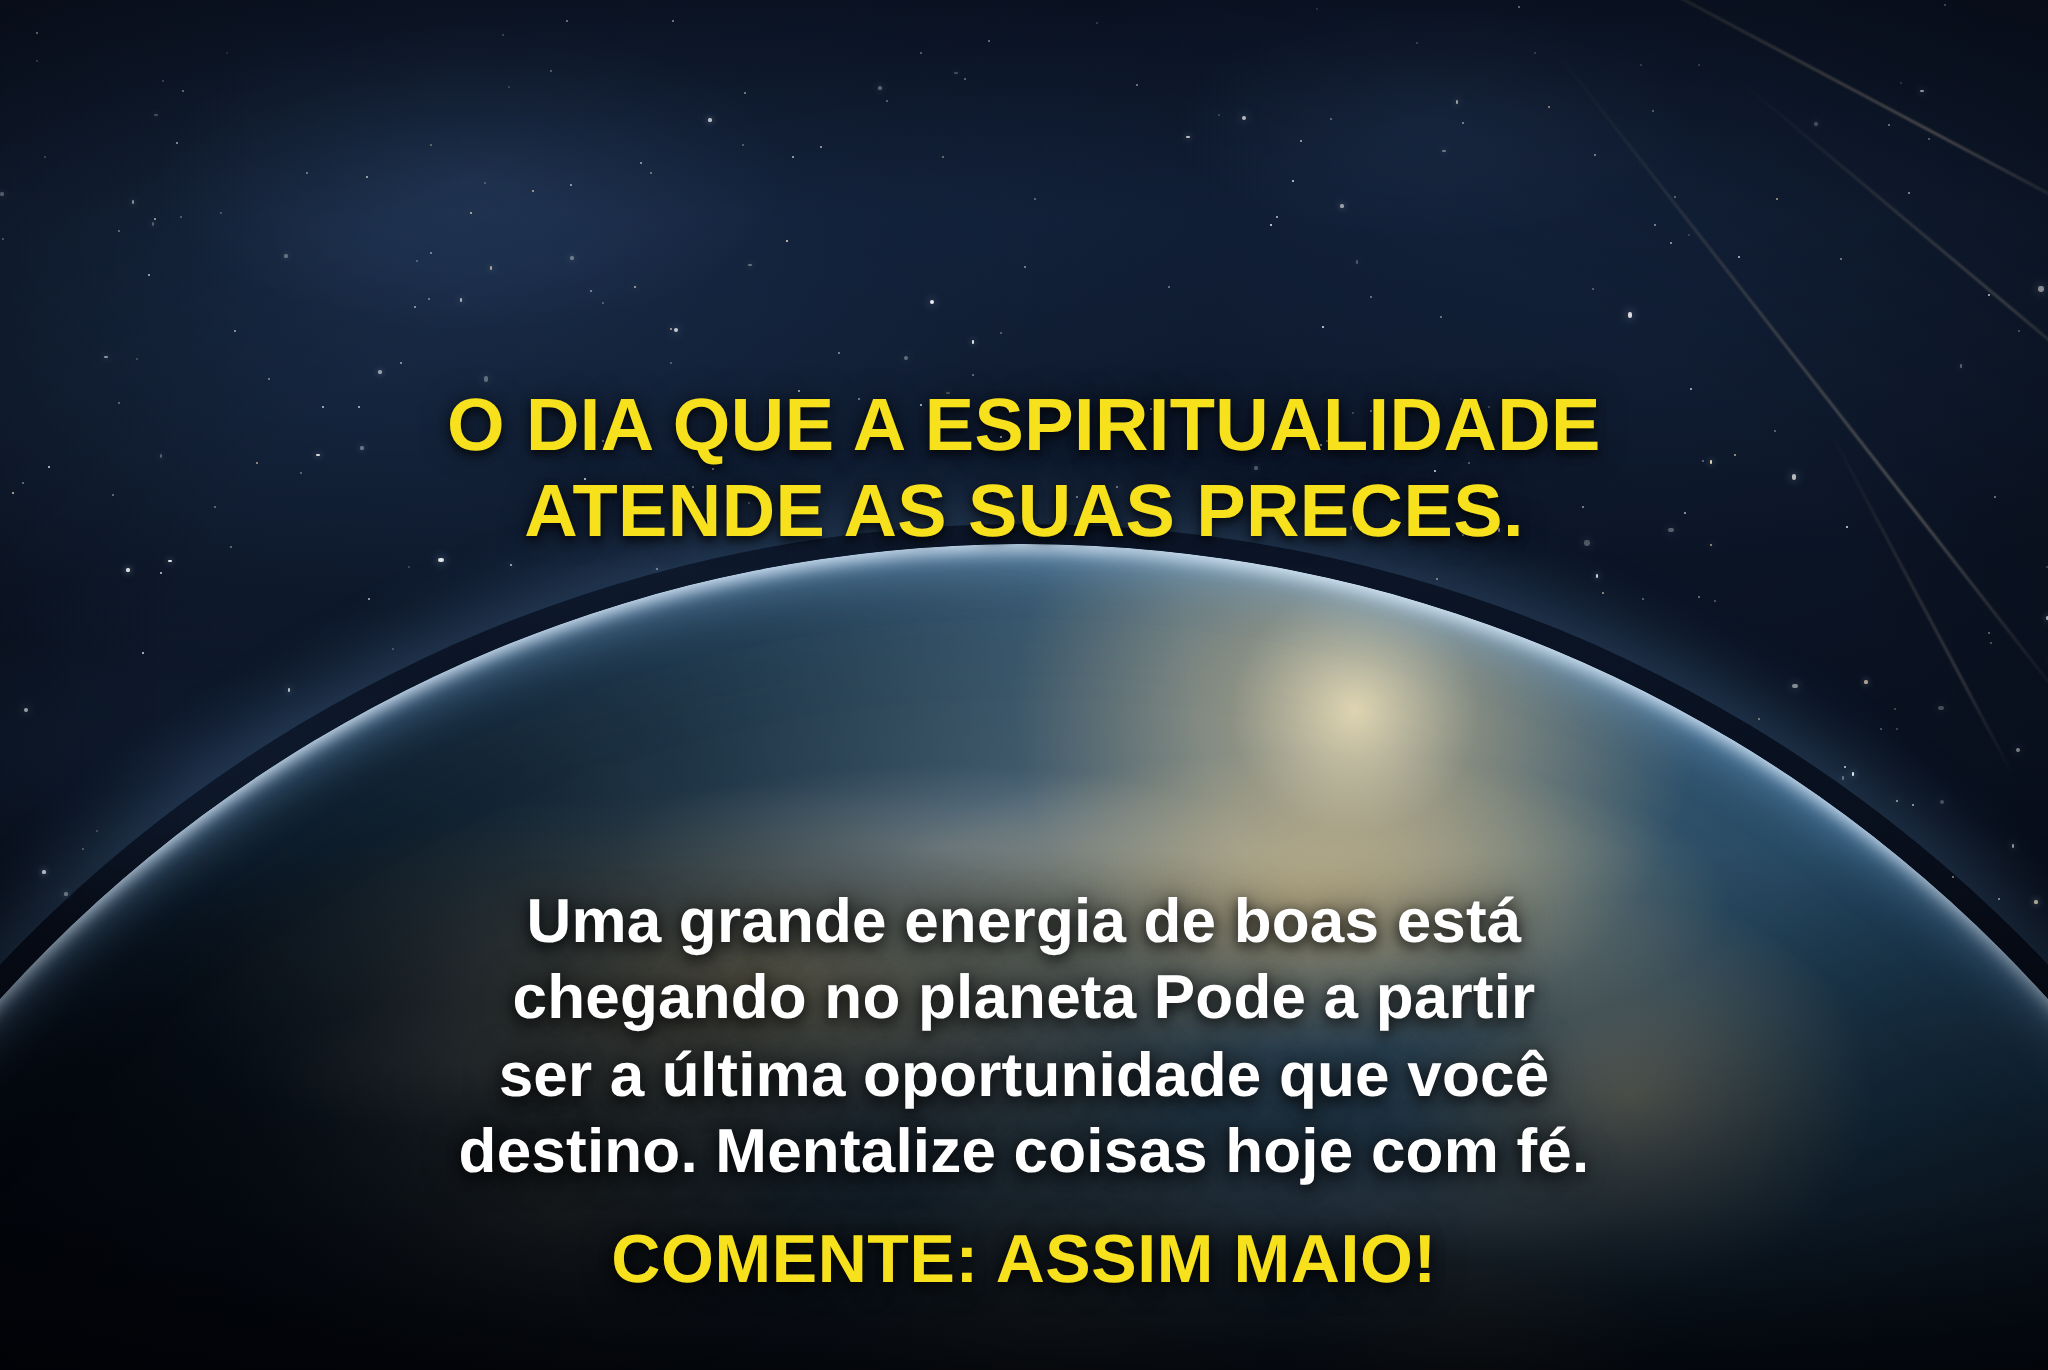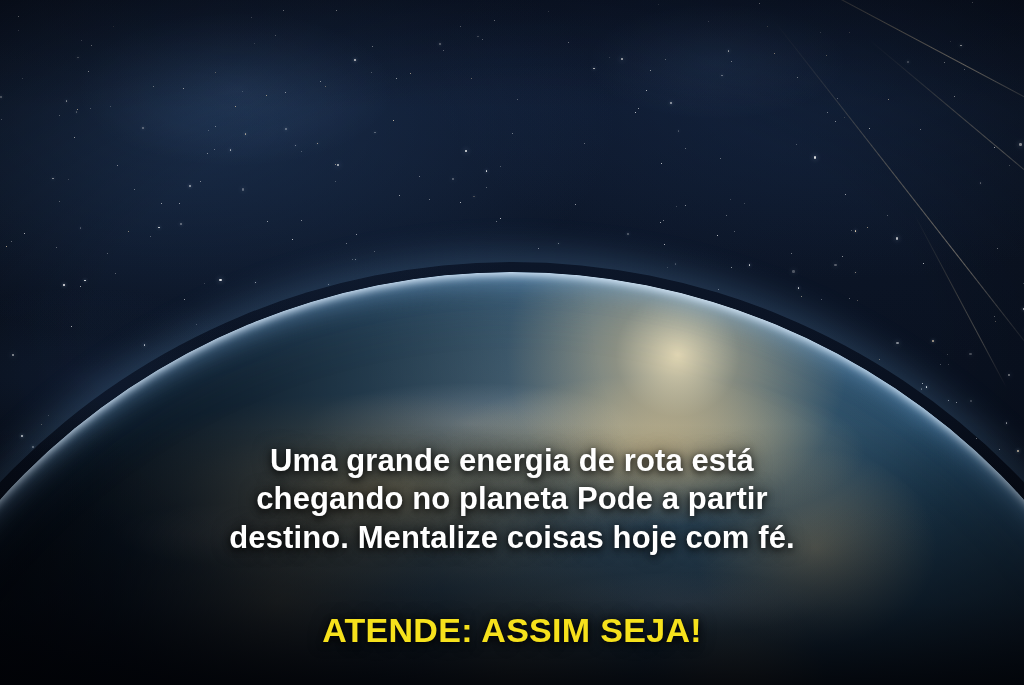--- a/index.html
+++ b/index.html
@@ -486,24 +486,27 @@
     <div class="earth-night"></div>
     <div class="earth-rim"></div>
   </div>
 
   <div class="vignette"></div>
 
   <div class="content">
 
 
     <h1 class="headline">
+      <span class="ln">O DIA QUE A ESPIRITUALIDADE</span>
+      <span class="ln">ATENDE AS SUAS PRECES.</span>
     </h1>
 
     <div class="body-copy">
-      <span class="ln">Uma grande energia de rota está</span>
+      <span class="ln">Uma grande energia de boas está</span>
       <span class="ln">chegando no planeta Pode a partir</span>
+      <span class="ln">ser a última oportunidade que você</span>
       <span class="ln">destino. Mentalize coisas hoje com fé.</span>
     </div>
 
-    <div class="cta">ATENDE: ASSIM SEJA!</div>
+    <div class="cta">COMENTE: ASSIM MAIO!</div>
 
   </div>
 </div>
 
 </body></html>

